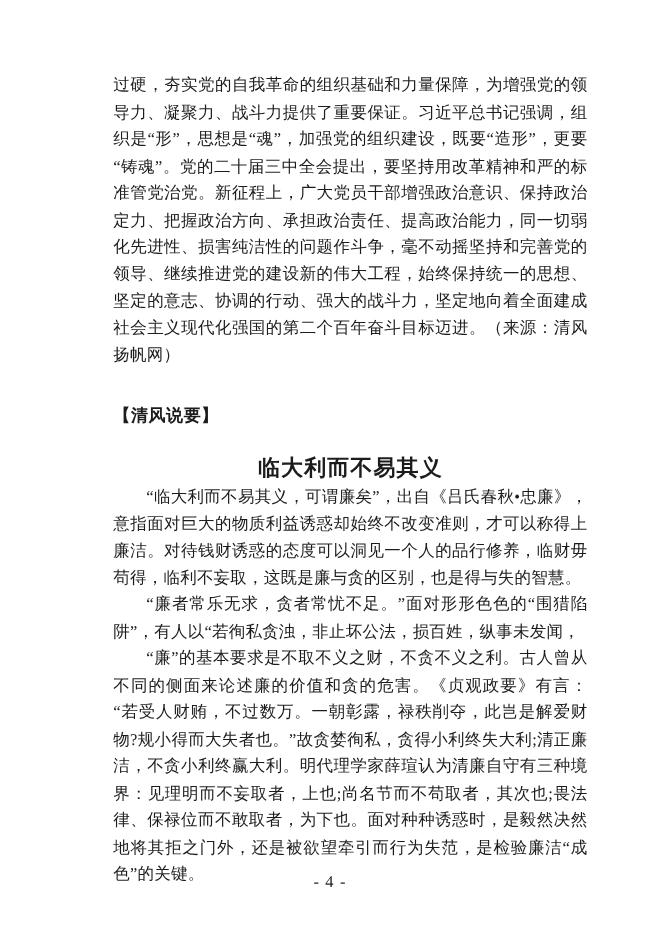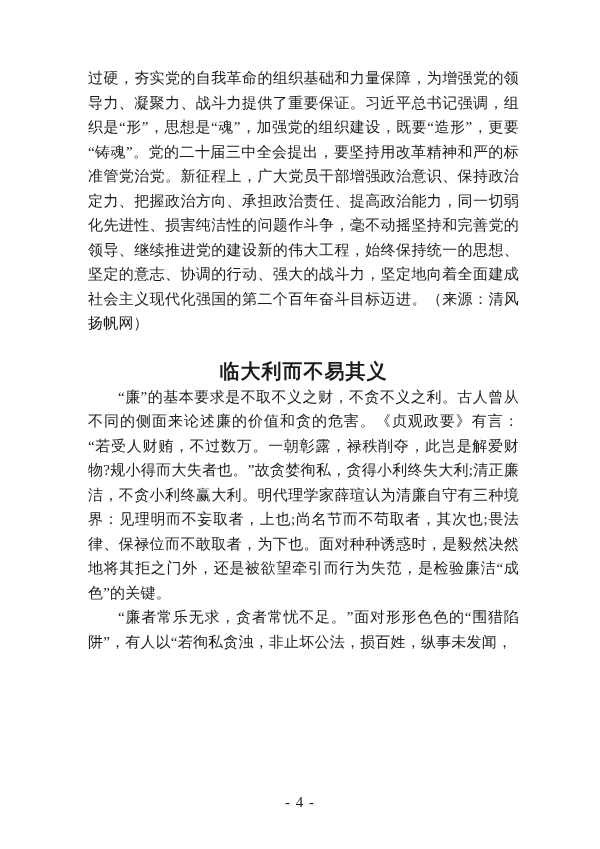--- a/index.html
+++ b/index.html
@@ -15,21 +15,21 @@
     background: #ffffff;
     margin: 0 auto;
     overflow: hidden;
     font-family: "Liberation Serif", "DejaVu Serif", serif;
     color: #1c1c1c;
   }
 
   .content {
     position: absolute;
     top: 66px;
-    left: 88px;
+    left: 103px;
     width: 431px;
   }
 
   p.body-text {
     font-size: 15px;
     line-height: 24.5px;
     text-align: justify;
     text-justify: inter-ideograph;
     word-break: break-all;
     letter-spacing: 0.2px;
@@ -68,24 +68,26 @@
   }
 </style>
 </head>
 <body>
 
 <div class="page">
   <div class="content">
 
     <p class="body-text">过硬，夯实党的自我革命的组织基础和力量保障，为增强党的领导力、凝聚力、战斗力提供了重要保证。习近平总书记强调，组织是“形”，思想是“魂”，加强党的组织建设，既要“造形”，更要“铸魂”。党的二十届三中全会提出，要坚持用改革精神和严的标准管党治党。新征程上，广大党员干部增强政治意识、保持政治定力、把握政治方向、承担政治责任、提高政治能力，同一切弱化先进性、损害纯洁性的问题作斗争，毫不动摇坚持和完善党的领导、继续推进党的建设新的伟大工程，始终保持统一的思想、坚定的意志、协调的行动、强大的战斗力，坚定地向着全面建成社会主义现代化强国的第二个百年奋斗目标迈进。（来源：清风扬帆网）</p>
 
+    <div class="section-header">【清风说要】</div>
 
     <h1 class="article-title">临大利而不易其义</h1>
 
+    <p class="body-text indent">“临大利而不易其义，可谓廉矣”，出自《吕氏春秋•忠廉》，意指面对巨大的物质利益诱惑却始终不改变准则，才可以称得上廉洁。对待钱财诱惑的态度可以洞见一个人的品行修养，临财毋苟得，临利不妄取，这既是廉与贪的区别，也是得与失的智慧。</p>
+
+    <p class="body-text indent">“廉者常乐无求，贪者常忧不足。”面对形形色色的“围猎陷阱”，有人以“若徇私贪浊，非止坏公法，损百姓，纵事未发闻，</p>
 
     <p class="body-text indent">“廉”的基本要求是不取不义之财，不贪不义之利。古人曾从不同的侧面来论述廉的价值和贪的危害。《贞观政要》有言：“若受人财贿，不过数万。一朝彰露，禄秩削夺，此岂是解爱财物?规小得而大失者也。”故贪婪徇私，贪得小利终失大利;清正廉洁，不贪小利终赢大利。明代理学家薛瑄认为清廉自守有三种境界：见理明而不妄取者，上也;尚名节而不苟取者，其次也;畏法律、保禄位而不敢取者，为下也。面对种种诱惑时，是毅然决然地将其拒之门外，还是被欲望牵引而行为失范，是检验廉洁“成色”的关键。</p>
-
-    <p class="body-text indent">“廉者常乐无求，贪者常忧不足。”面对形形色色的“围猎陷阱”，有人以“若徇私贪浊，非止坏公法，损百姓，纵事未发闻，</p>
 
   </div>
 
   <div class="page-footer">- 4 -</div>
 </div>
 
 </body></html>

